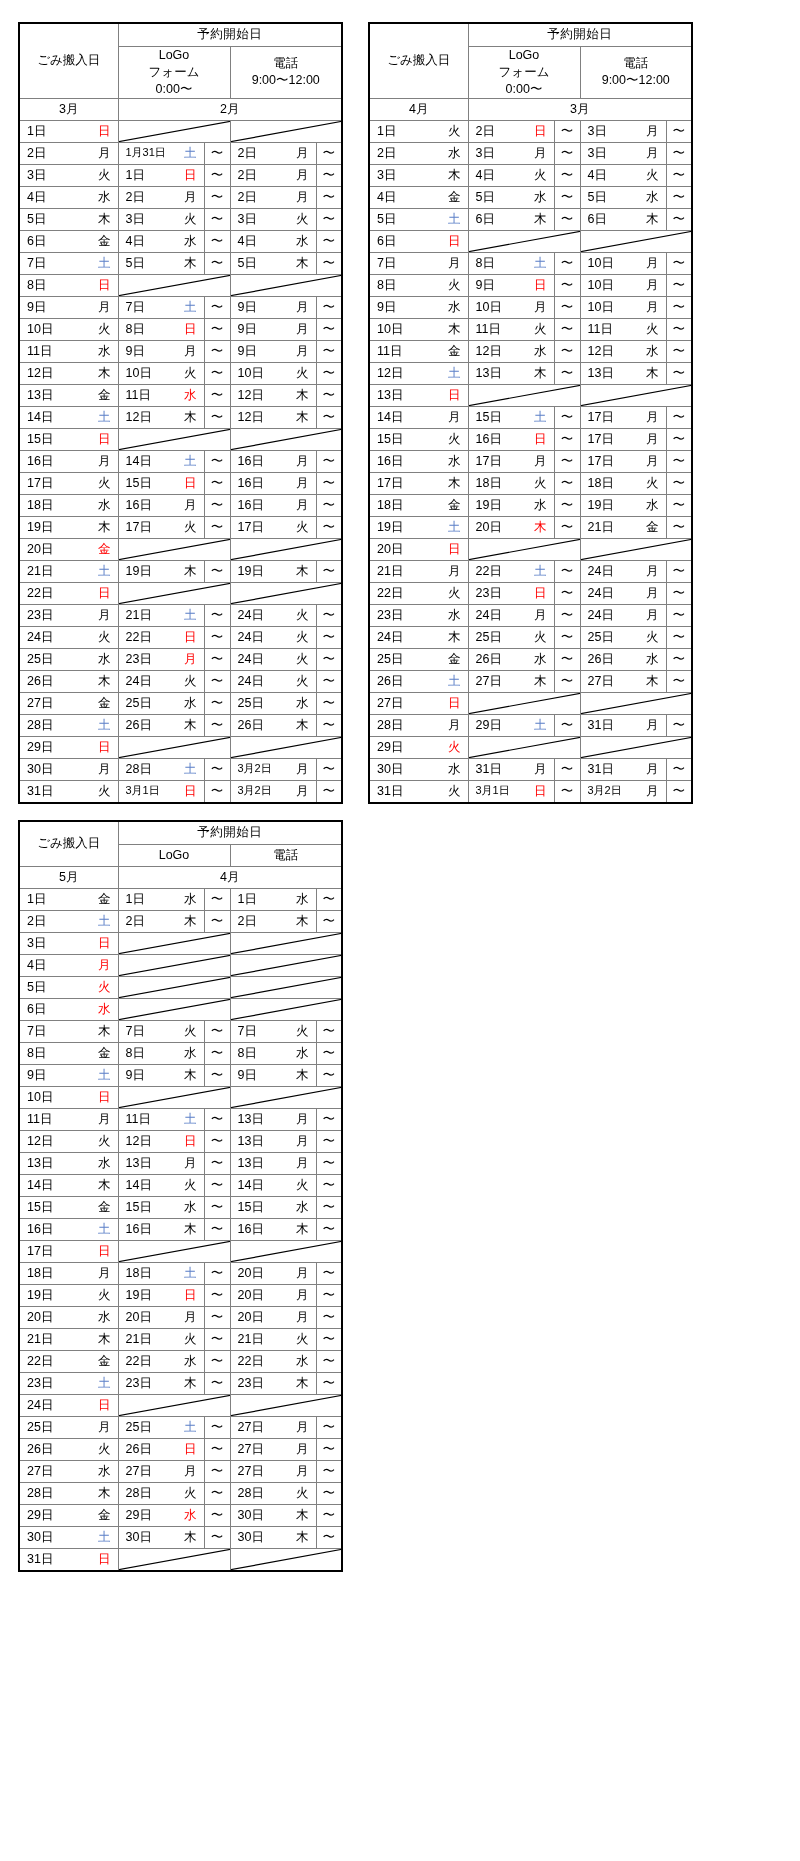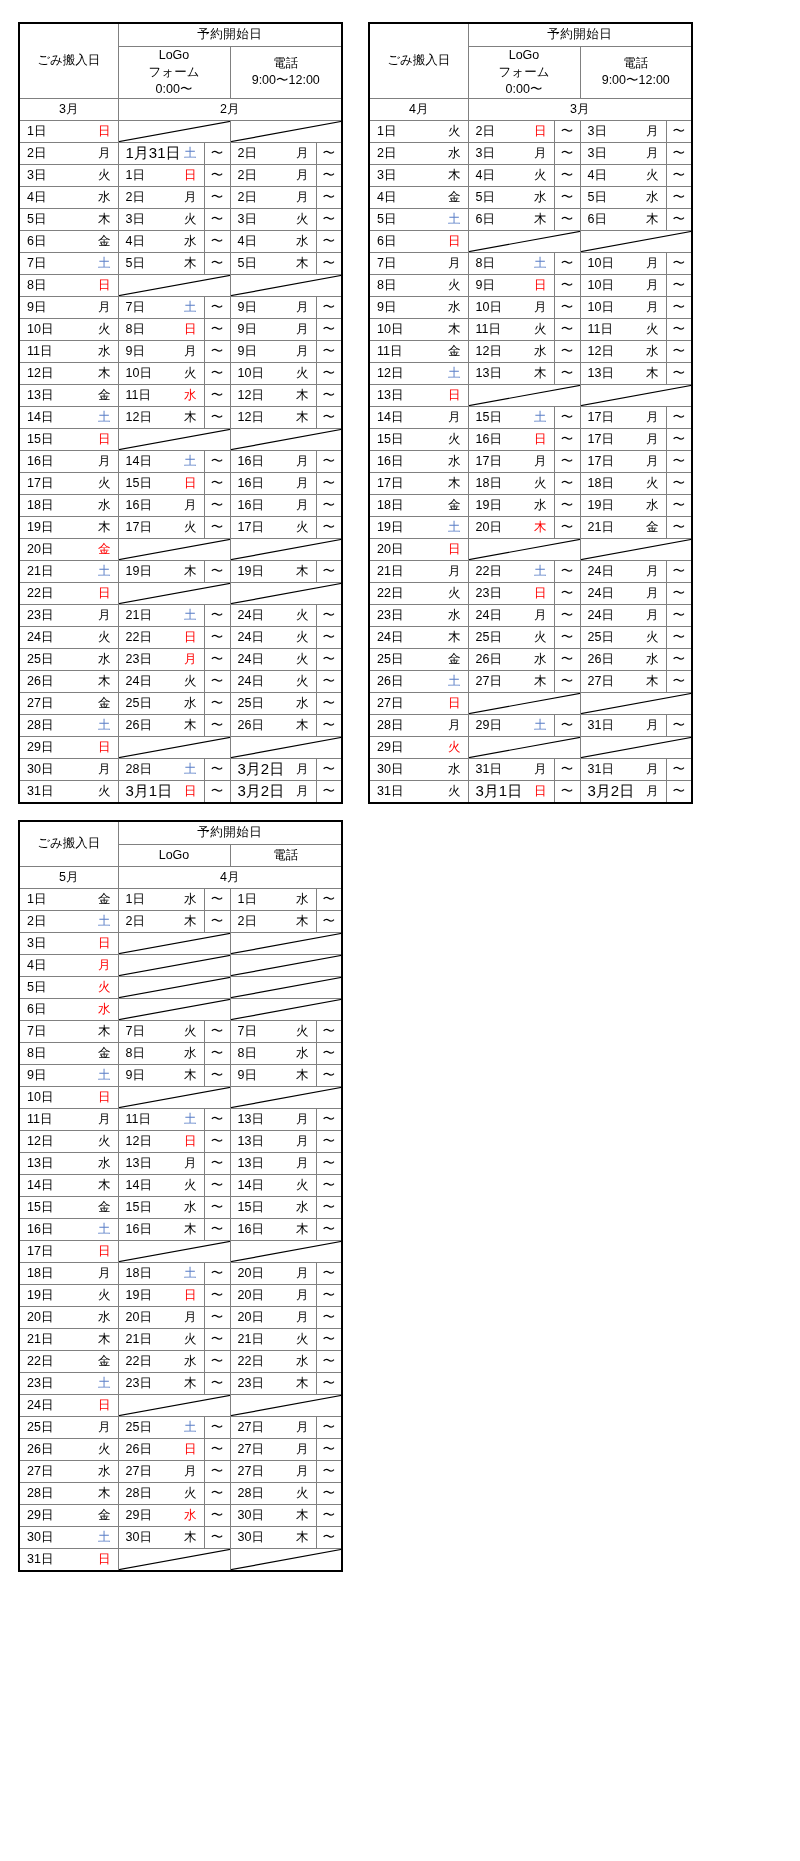--- a/index.html
+++ b/index.html
@@ -35,21 +35,21 @@
   .hol{color:#ff0000;}
   .daycell{position:relative;}
   
   .d2{display:flex;justify-content:space-between;align-items:center;padding:0 7px;height:100%;box-sizing:border-box;}
   .d2 .n{flex:0 0 auto;}
   .d2 .w{flex:0 0 auto;}
   .tilde{font-size:12.5px;}
   
   .diag{position:relative;overflow:hidden;}
   .diag svg{position:absolute;left:0;top:0;width:100%;height:100%;display:block;}
-  .smallday{font-size:15px;}
+  .smallday{font-size:11px;}
   .mhead td{height:20px;font-size:12.5px;}
   .logo-line{display:block;line-height:1.35;}
 </style>
 </head>
 <body>
 
 <div class="sheet">
   <div class="tblwrap" id="slot-0" style="left:18px;top:22px;">
       <table class="cal">
         <colgroup>

